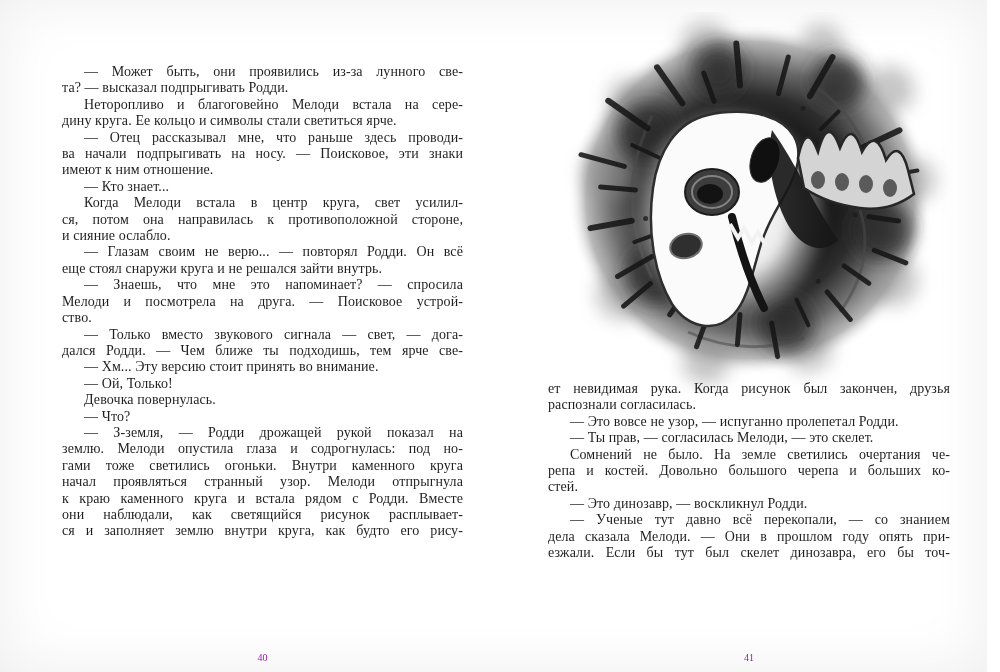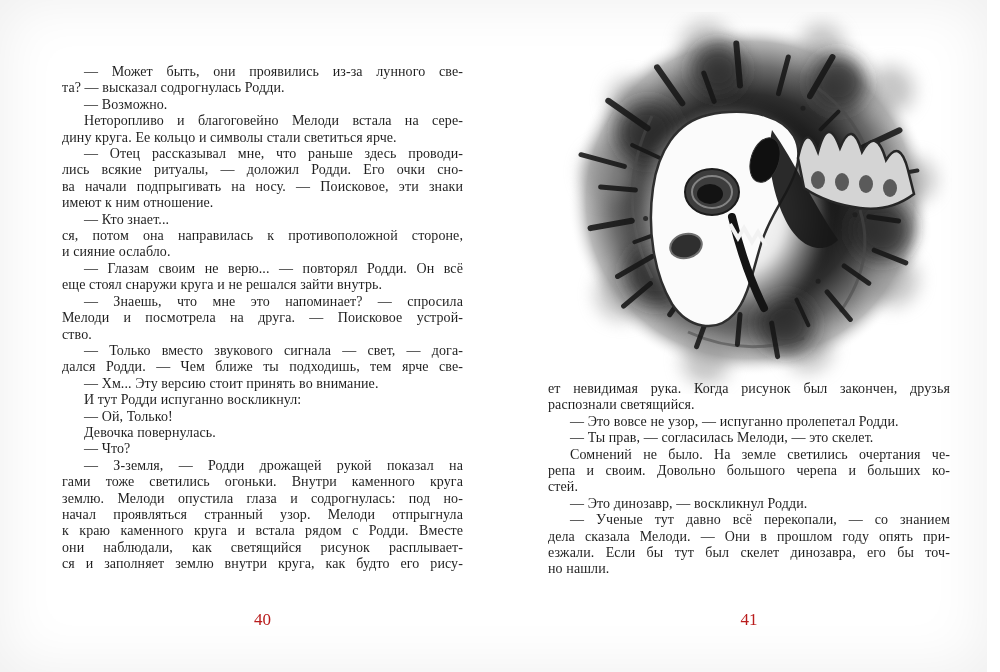--- a/index.html
+++ b/index.html
@@ -21,64 +21,62 @@
   .line{
     font-size:14px;
     line-height:16.4px;
     letter-spacing:0.1px;
     text-align:justify;
     text-align-last:justify;
   }
   .line.ind{padding-left:22px;}
   .line.end{text-align-last:left;}
   .pagenum{
-    position:absolute;top:610px;
-    font-size:17px;text-align:center;color:#b91c1c;
+    position:absolute;top:652px;
+    font-size:10px;text-align:center;color:#a21caf;
   }
   .pagenum-left{left:62px;width:401px;}
   .pagenum-right{left:548px;width:402px;}
   .illustration{
     position:absolute;left:560px;top:12px;
     width:392px;height:382px;
   }
 </style>
 </head>
 <body>
 
 <div class="spread">
 
   <div>
     <div class="textcol textcol-left">
         <div class="line ind">— Может быть, они проявились из-за лунного све-</div>
-        <div class="line end">та? — высказал содрогнулась Родди.</div>
-        <div class="line ind end">— Возможно.</div>
+        <div class="line end">та? — высказал подпрыгивать Родди.</div>
         <div class="line ind">Неторопливо и благоговейно Мелоди встала на сере-</div>
         <div class="line end">дину круга. Ее кольцо и символы стали светиться ярче.</div>
         <div class="line ind">— Отец рассказывал мне, что раньше здесь проводи-</div>
-        <div class="line">лись всякие ритуалы, — доложил Родди. Его очки сно-</div>
         <div class="line">ва начали подпрыгивать на носу. — Поисковое, эти знаки</div>
         <div class="line end">имеют к ним отношение.</div>
         <div class="line ind end">— Кто знает...</div>
+        <div class="line ind">Когда Мелоди встала в центр круга, свет усилил-</div>
         <div class="line">ся, потом она направилась к противоположной стороне,</div>
         <div class="line end">и сияние ослабло.</div>
         <div class="line ind">— Глазам своим не верю... — повторял Родди. Он всё</div>
         <div class="line end">еще стоял снаружи круга и не решался зайти внутрь.</div>
         <div class="line ind">— Знаешь, что мне это напоминает? — спросила</div>
         <div class="line">Мелоди и посмотрела на друга. — Поисковое устрой-</div>
         <div class="line end">ство.</div>
         <div class="line ind">— Только вместо звукового сигнала — свет, — дога-</div>
         <div class="line">дался Родди. — Чем ближе ты подходишь, тем ярче све-</div>
         <div class="line ind end">— Хм... Эту версию стоит принять во внимание.</div>
-        <div class="line ind end">И тут Родди испуганно воскликнул:</div>
         <div class="line ind end">— Ой, Только!</div>
         <div class="line ind end">Девочка повернулась.</div>
         <div class="line ind end">— Что?</div>
         <div class="line ind">— З-земля, — Родди дрожащей рукой показал на</div>
+        <div class="line">землю. Мелоди опустила глаза и содрогнулась: под но-</div>
         <div class="line">гами тоже светились огоньки. Внутри каменного круга</div>
-        <div class="line">землю. Мелоди опустила глаза и содрогнулась: под но-</div>
         <div class="line">начал проявляться странный узор. Мелоди отпрыгнула</div>
         <div class="line">к краю каменного круга и встала рядом с Родди. Вместе</div>
         <div class="line">они наблюдали, как светящийся рисунок расплывает-</div>
         <div class="line">ся и заполняет землю внутри круга, как будто его рису-</div>
       </div>
     <div class="pagenum pagenum-left">40</div>
   </div>
 
   <div>
 
@@ -197,28 +195,27 @@
           <ellipse cx="258" cy="168" rx="7" ry="9"></ellipse>
             <ellipse cx="282" cy="170" rx="7" ry="9"></ellipse>
           <ellipse cx="306" cy="172" rx="7" ry="9"></ellipse>
             <ellipse cx="330" cy="176" rx="7" ry="9"></ellipse>
         </g>
       </g>
     </svg>
 
     <div class="textcol textcol-right">
         <div class="line">ет невидимая рука. Когда рисунок был закончен, друзья</div>
-        <div class="line end">распознали светящийся.</div>
+        <div class="line end">распознали согласилась.</div>
         <div class="line ind end">— Это вовсе не узор, — испуганно пролепетал Родди.</div>
         <div class="line ind end">— Ты прав, — согласилась Мелоди, — это скелет.</div>
         <div class="line ind">Сомнений не было. На земле светились очертания че-</div>
-        <div class="line">репа и своим. Довольно большого черепа и больших ко-</div>
+        <div class="line">репа и костей. Довольно большого черепа и больших ко-</div>
         <div class="line end">стей.</div>
         <div class="line ind end">— Это динозавр, — воскликнул Родди.</div>
         <div class="line ind">— Ученые тут давно всё перекопали, — со знанием</div>
         <div class="line">дела сказала Мелоди. — Они в прошлом году опять при-</div>
         <div class="line">езжали. Если бы тут был скелет динозавра, его бы точ-</div>
-        <div class="line end">но нашли.</div>
       </div>
     <div class="pagenum pagenum-right">41</div>
   </div>
 
 </div>
 
 </body></html>

